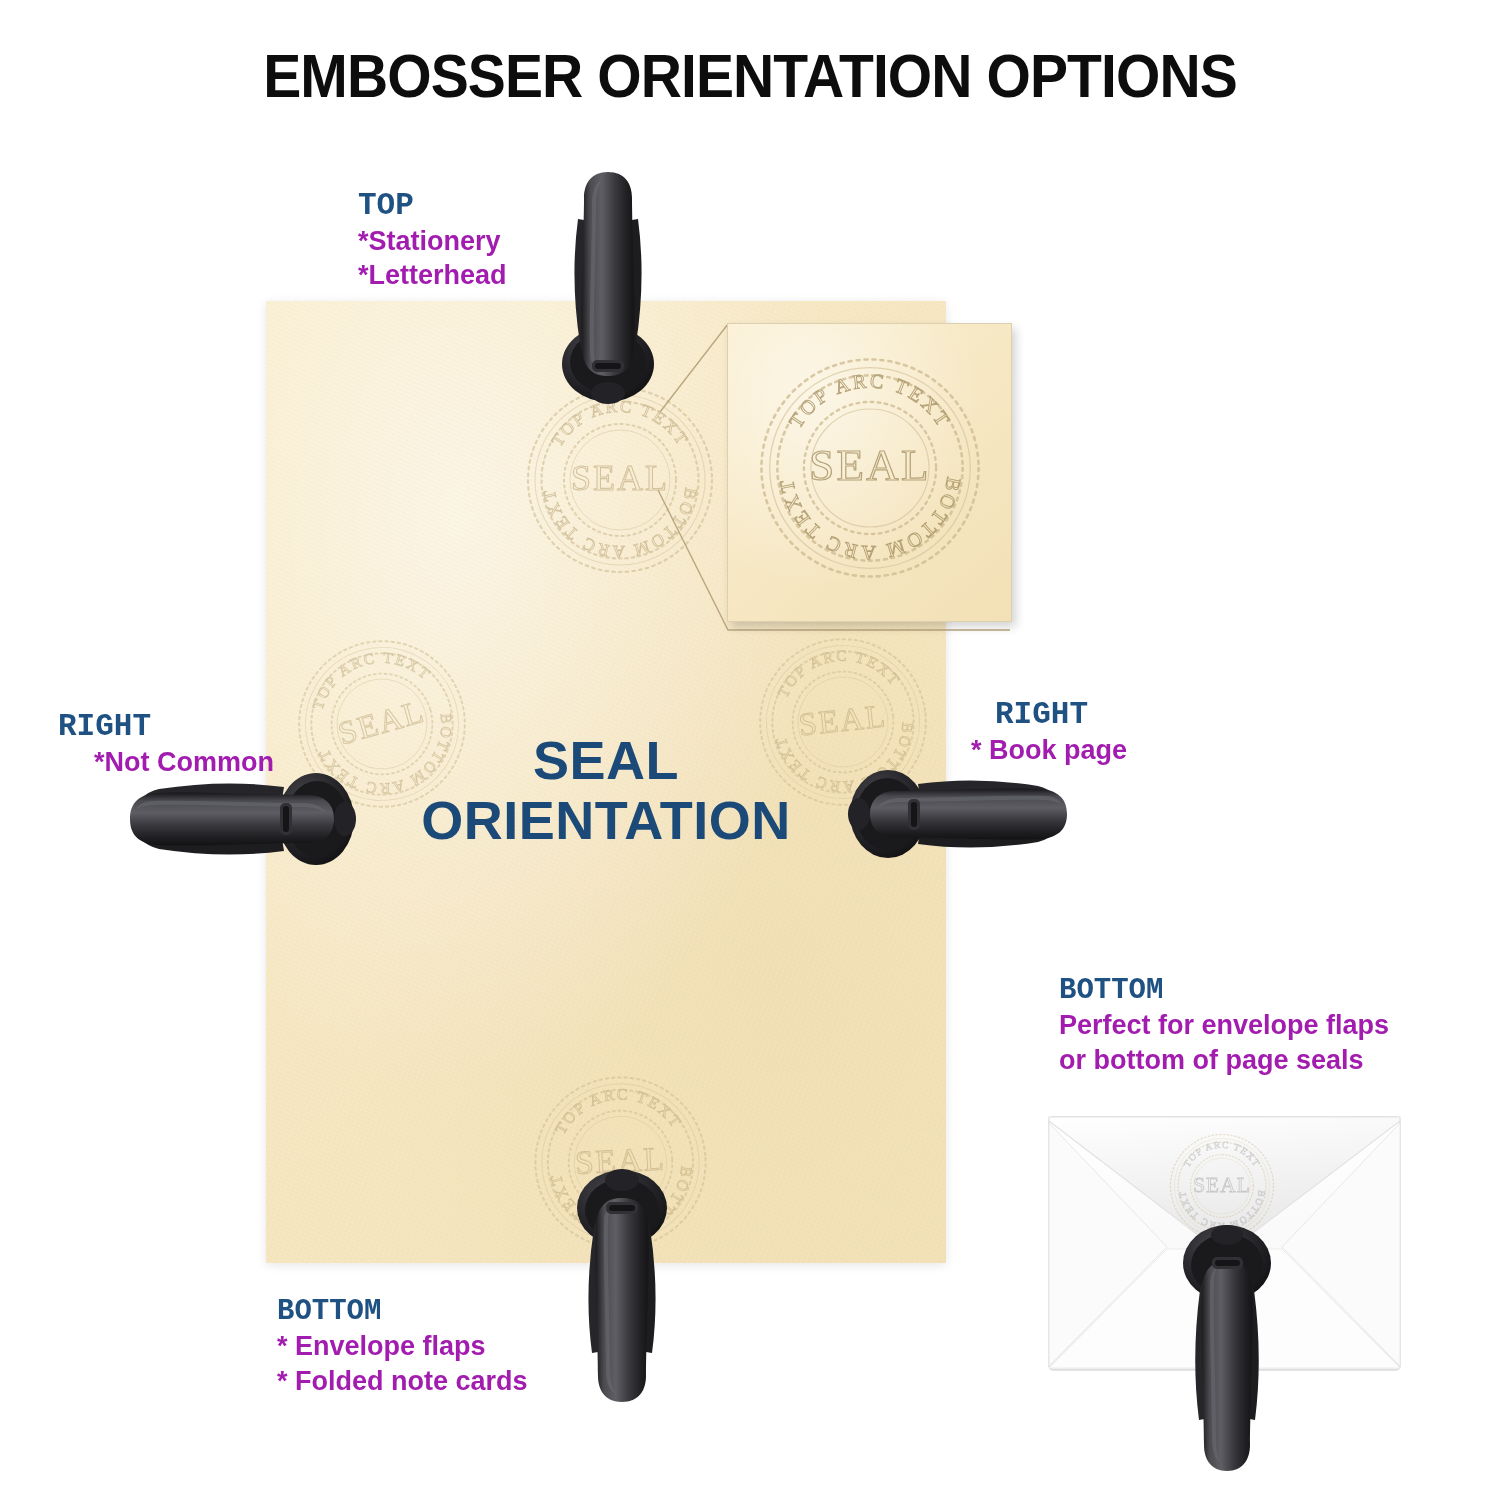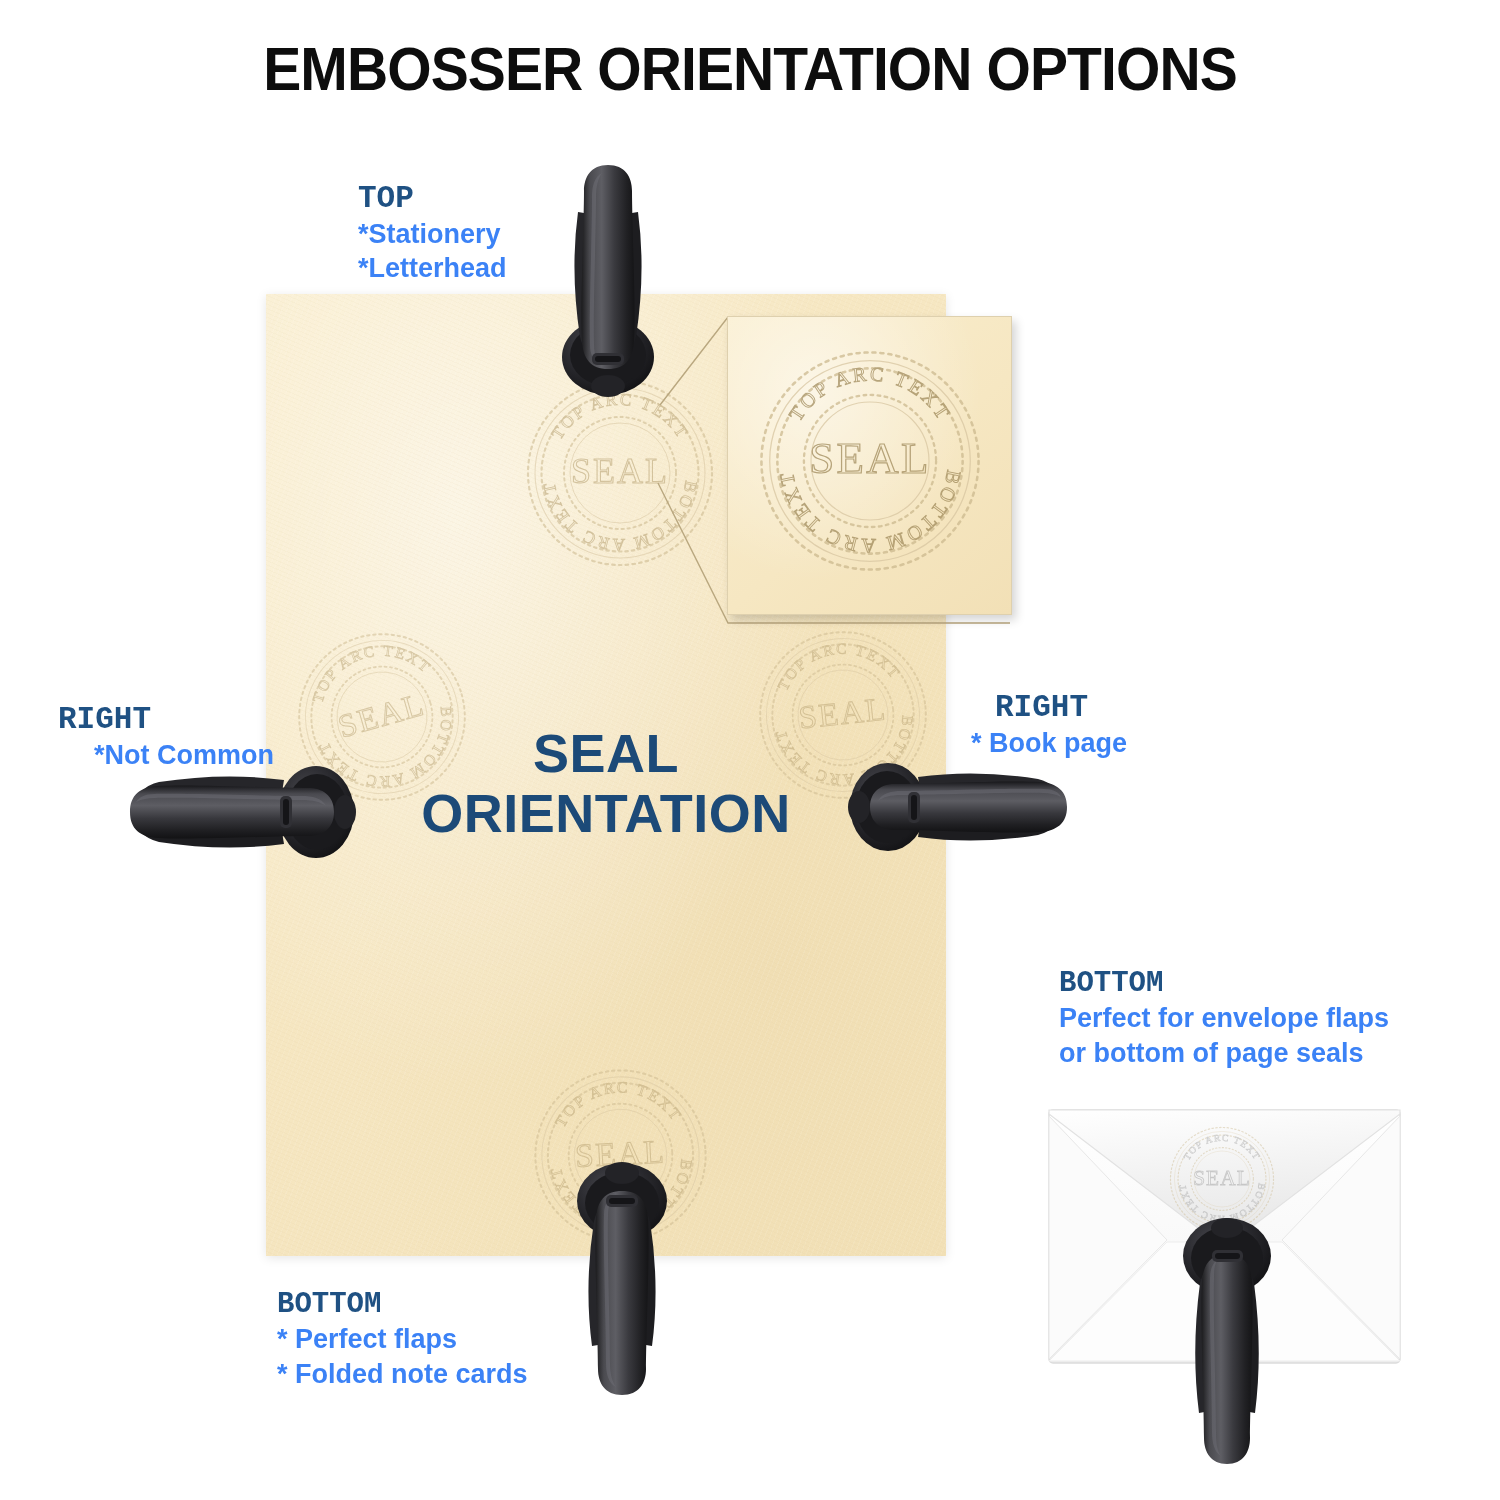--- a/index.html
+++ b/index.html
@@ -3,21 +3,21 @@
 <meta charset="utf-8">
 <style>
   html,body{margin:0;padding:0;}
   body{
     width:1500px;height:1500px;
     background:#ffffff;
     font-family:"Liberation Sans", sans-serif;
     overflow:hidden;
     position:relative;
   }
-  #stage{position:absolute;left:0;top:5px;width:1500px;height:1376px;}
+  #stage{position:absolute;left:0;top:12px;width:1500px;height:1376px;}
 
   
   .title{
     position:absolute;left:0;top:28px;width:1500px;
     text-align:center;
     font-size:62px;
     font-weight:bold;
     letter-spacing:-1px;
     color:#0d0d0d;
     font-family:"Liberation Sans Narrow","Liberation Sans",sans-serif;
@@ -67,21 +67,21 @@
     border:1px solid #ded0ae;
   }
   .callout-lines{position:absolute;left:600px;top:300px;width:450px;height:330px;pointer-events:none;}
 
   
   .block{position:absolute;}
   .block .hd{
     color:#1f5183;font-weight:bold;display:block;font-family:Liberation Mono, monospace;
   }
   .block .ln{
-    color:#3b82f6;font-weight:bold;display:block;
+    color:#a21caf;font-weight:bold;display:block;
   }
 
   .blk-top{left:358px;top:176px;}
   .blk-top .hd{font-size:31px;line-height:1.15;}
   .blk-top .ln{font-size:27px;line-height:1.27;}
 
   .blk-left{left:58px;top:697px;}
   .blk-left .hd{font-size:31px;line-height:1.15;}
   .blk-left .ln{font-size:27px;line-height:1.27;margin-left:36px;}
 
@@ -374,21 +374,21 @@
     <span class="ln">*Not Common</span>
   </div>
 
   <div class="block blk-right">
     <span class="hd">RIGHT</span>
     <span class="ln">* Book page</span>
   </div>
 
   <div class="block blk-bottom-left">
     <span class="hd">BOTTOM</span>
-    <span class="ln">* Perfect flaps</span>
+    <span class="ln">* Envelope flaps</span>
     <span class="ln">* Folded note cards</span>
   </div>
 
   <div class="block blk-bottom-right">
     <span class="hd">BOTTOM</span>
     <span class="ln">Perfect for envelope flaps</span>
     <span class="ln">or bottom of page seals</span>
   </div>
 
 </div>

